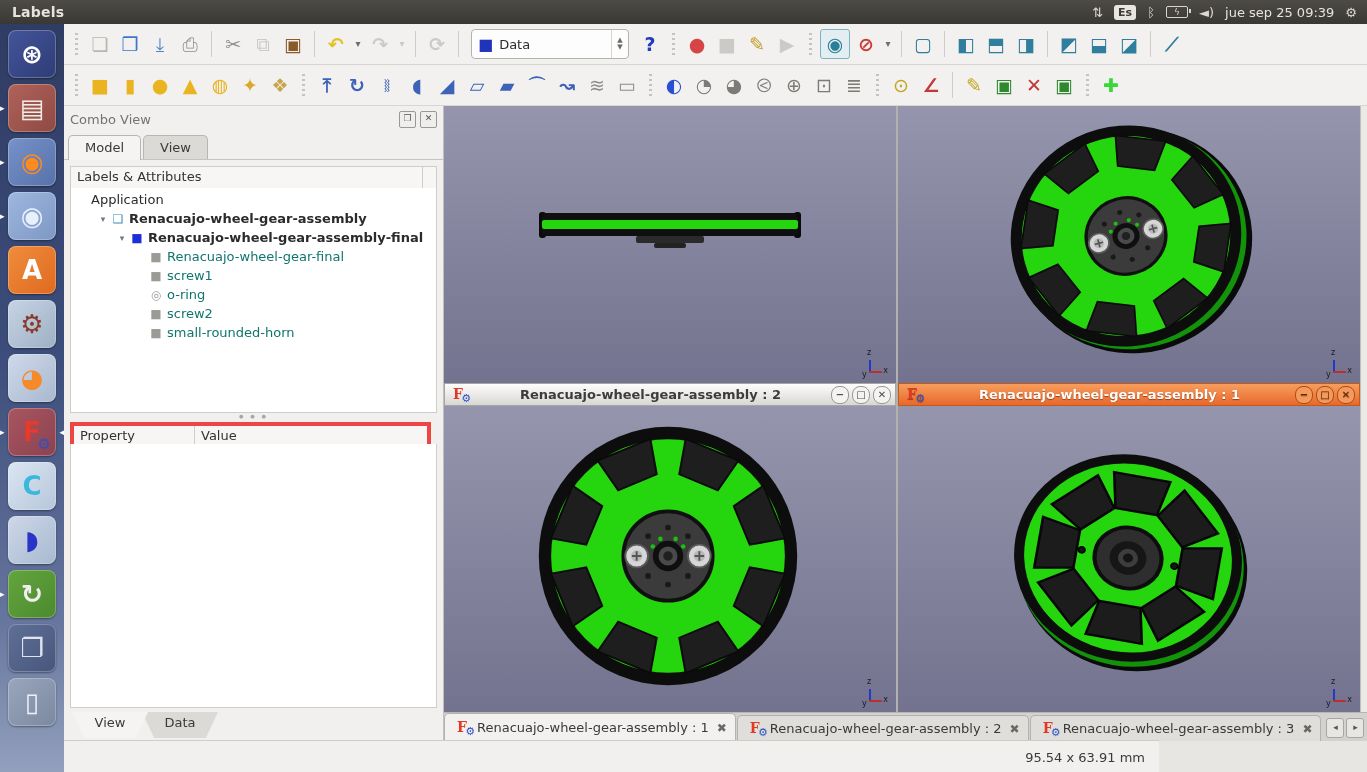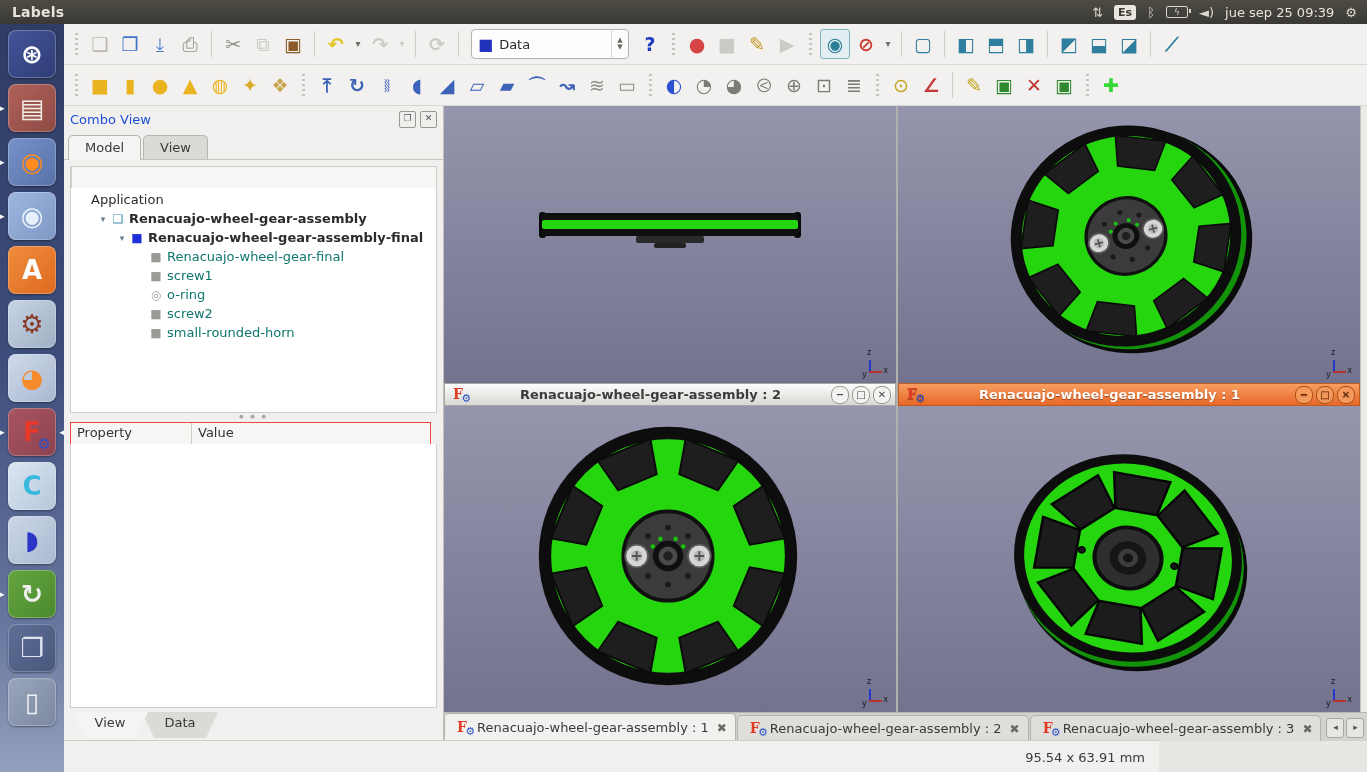--- a/index.html
+++ b/index.html
@@ -53,42 +53,42 @@
   .wb-cube{font-size:16px;margin-right:6px;}
   .wb-label{font-size:13px;color:#2b2b2b;flex:1;}
   .wb-spin{display:flex;flex-direction:column;align-items:center;justify-content:center;
     width:16px;height:100%;border-left:1px solid #d8d6d2;color:#6b6963;}
   .wb-spin span{font-size:7px;line-height:7px;}
 
   
   .combo{position:absolute;left:64px;top:106px;width:380px;height:634px;background:#f1f0ee;
     border-right:1px solid #c2c0bc;box-sizing:border-box;z-index:10;}
   .cv-head{height:26px;display:flex;align-items:center;justify-content:space-between;padding:0 6px;}
-  .cv-title{font-size:13px;color:#1d4ed8;}
+  .cv-title{font-size:13px;color:#737373;}
   .cv-btns{display:flex;gap:4px;}
   .cv-btn{width:15px;height:15px;border:1px solid #9a9894;border-radius:2px;background:#efeeec;
     font-size:9px;line-height:13px;text-align:center;color:#555;}
   .cv-tabs{height:27px;display:flex;align-items:flex-end;padding-left:4px;border-bottom:1px solid #c6c4c0;}
   .cv-tab{padding:4px 16px 4px;font-size:13px;color:#3a3a3a;background:#dcdad6;
     border:1px solid #b8b6b2;border-bottom:none;border-radius:5px 5px 0 0;margin-right:2px;}
   .cv-tab.on{background:#f5f4f2;position:relative;top:1px;padding-bottom:5px;}
   .tree-head{margin:6px 6px 0;height:22px;display:flex;border:1px solid #cfcdc9;background:#f7f6f4;}
   .tree-head .th-main{flex:1;font-size:13px;color:#333;padding:2px 6px;}
   .tree-head .th-stub{width:13px;border-left:1px solid #cfcdc9;}
   .tree{position:absolute;left:6px;right:6px;top:82px;height:222px;background:#ffffff;
     border:1px solid #cfcdc9;border-top:none;overflow:hidden;padding-top:2px;}
   .trow{height:19px;display:flex;align-items:center;font-size:13px;color:#2b2b2b;white-space:nowrap;}
   .trow .exp{width:14px;font-size:9px;color:#6b7b8b;text-align:center;}
   .trow .tic{width:16px;text-align:center;font-size:12px;margin-right:3px;}
   .trow .lbl.bold{font-weight:bold;}
   .trow .lbl.muted{color:#0f766e;}
   .splitter{position:absolute;left:0;right:0;top:306px;height:9px;display:flex;
     align-items:center;justify-content:center;color:#a9a7a3;font-size:9px;letter-spacing:2px;}
   .prop-head{position:absolute;left:6px;right:12px;top:316px;height:22px;display:flex;
-    border:1px solid #ef4444;background:#f7f6f4;font-size:13px;color:#333;}
+    border:4px solid #ef4444;background:#f7f6f4;font-size:13px;color:#333;}
   .prop-head .ph1{width:108px;padding:2px 6px;border-right:1px solid #cfcdc9;}
   .prop-head .ph2{flex:1;padding:2px 6px;}
   .prop-body{position:absolute;left:6px;right:6px;top:338px;bottom:32px;background:#fff;
     border:1px solid #cfcdc9;border-top:none;}
   .cv-btabs{position:absolute;left:8px;bottom:2px;height:26px;display:flex;}
   .cv-btab{min-width:56px;padding:3px 10px 5px;font-size:13px;color:#3a3a3a;text-align:center;
     background:#dcdad6;clip-path:polygon(0 0,100% 0,84% 100%,16% 100%);
     filter:drop-shadow(0 1px 0 #a8a6a2);margin-right:-6px;}
   .cv-btab.on{background:#f5f4f2;z-index:2;}
 
@@ -307,20 +307,21 @@
       <span class="cv-btns">
         <span class="cv-btn">❐</span>
         <span class="cv-btn">✕</span>
       </span>
     </div>
     <div class="cv-tabs" id="cvtabs">
         <span class="cv-tab on">Model</span>
         <span class="cv-tab">View</span>
       </div>
     <div class="tree-head">
+      <span class="th-main">Labels &amp; Attributes</span>
       <span class="th-stub"></span>
     </div>
     <div class="tree" id="tree">
         <div class="trow" style="padding-left: 6px;">
           <span class="exp"></span>
           <span class="lbl">Application</span>
         </div>
         <div class="trow" style="padding-left: 25px;">
           <span class="exp">▾</span>
           <span class="tic" style="color: rgb(63, 143, 174);">❏</span>

